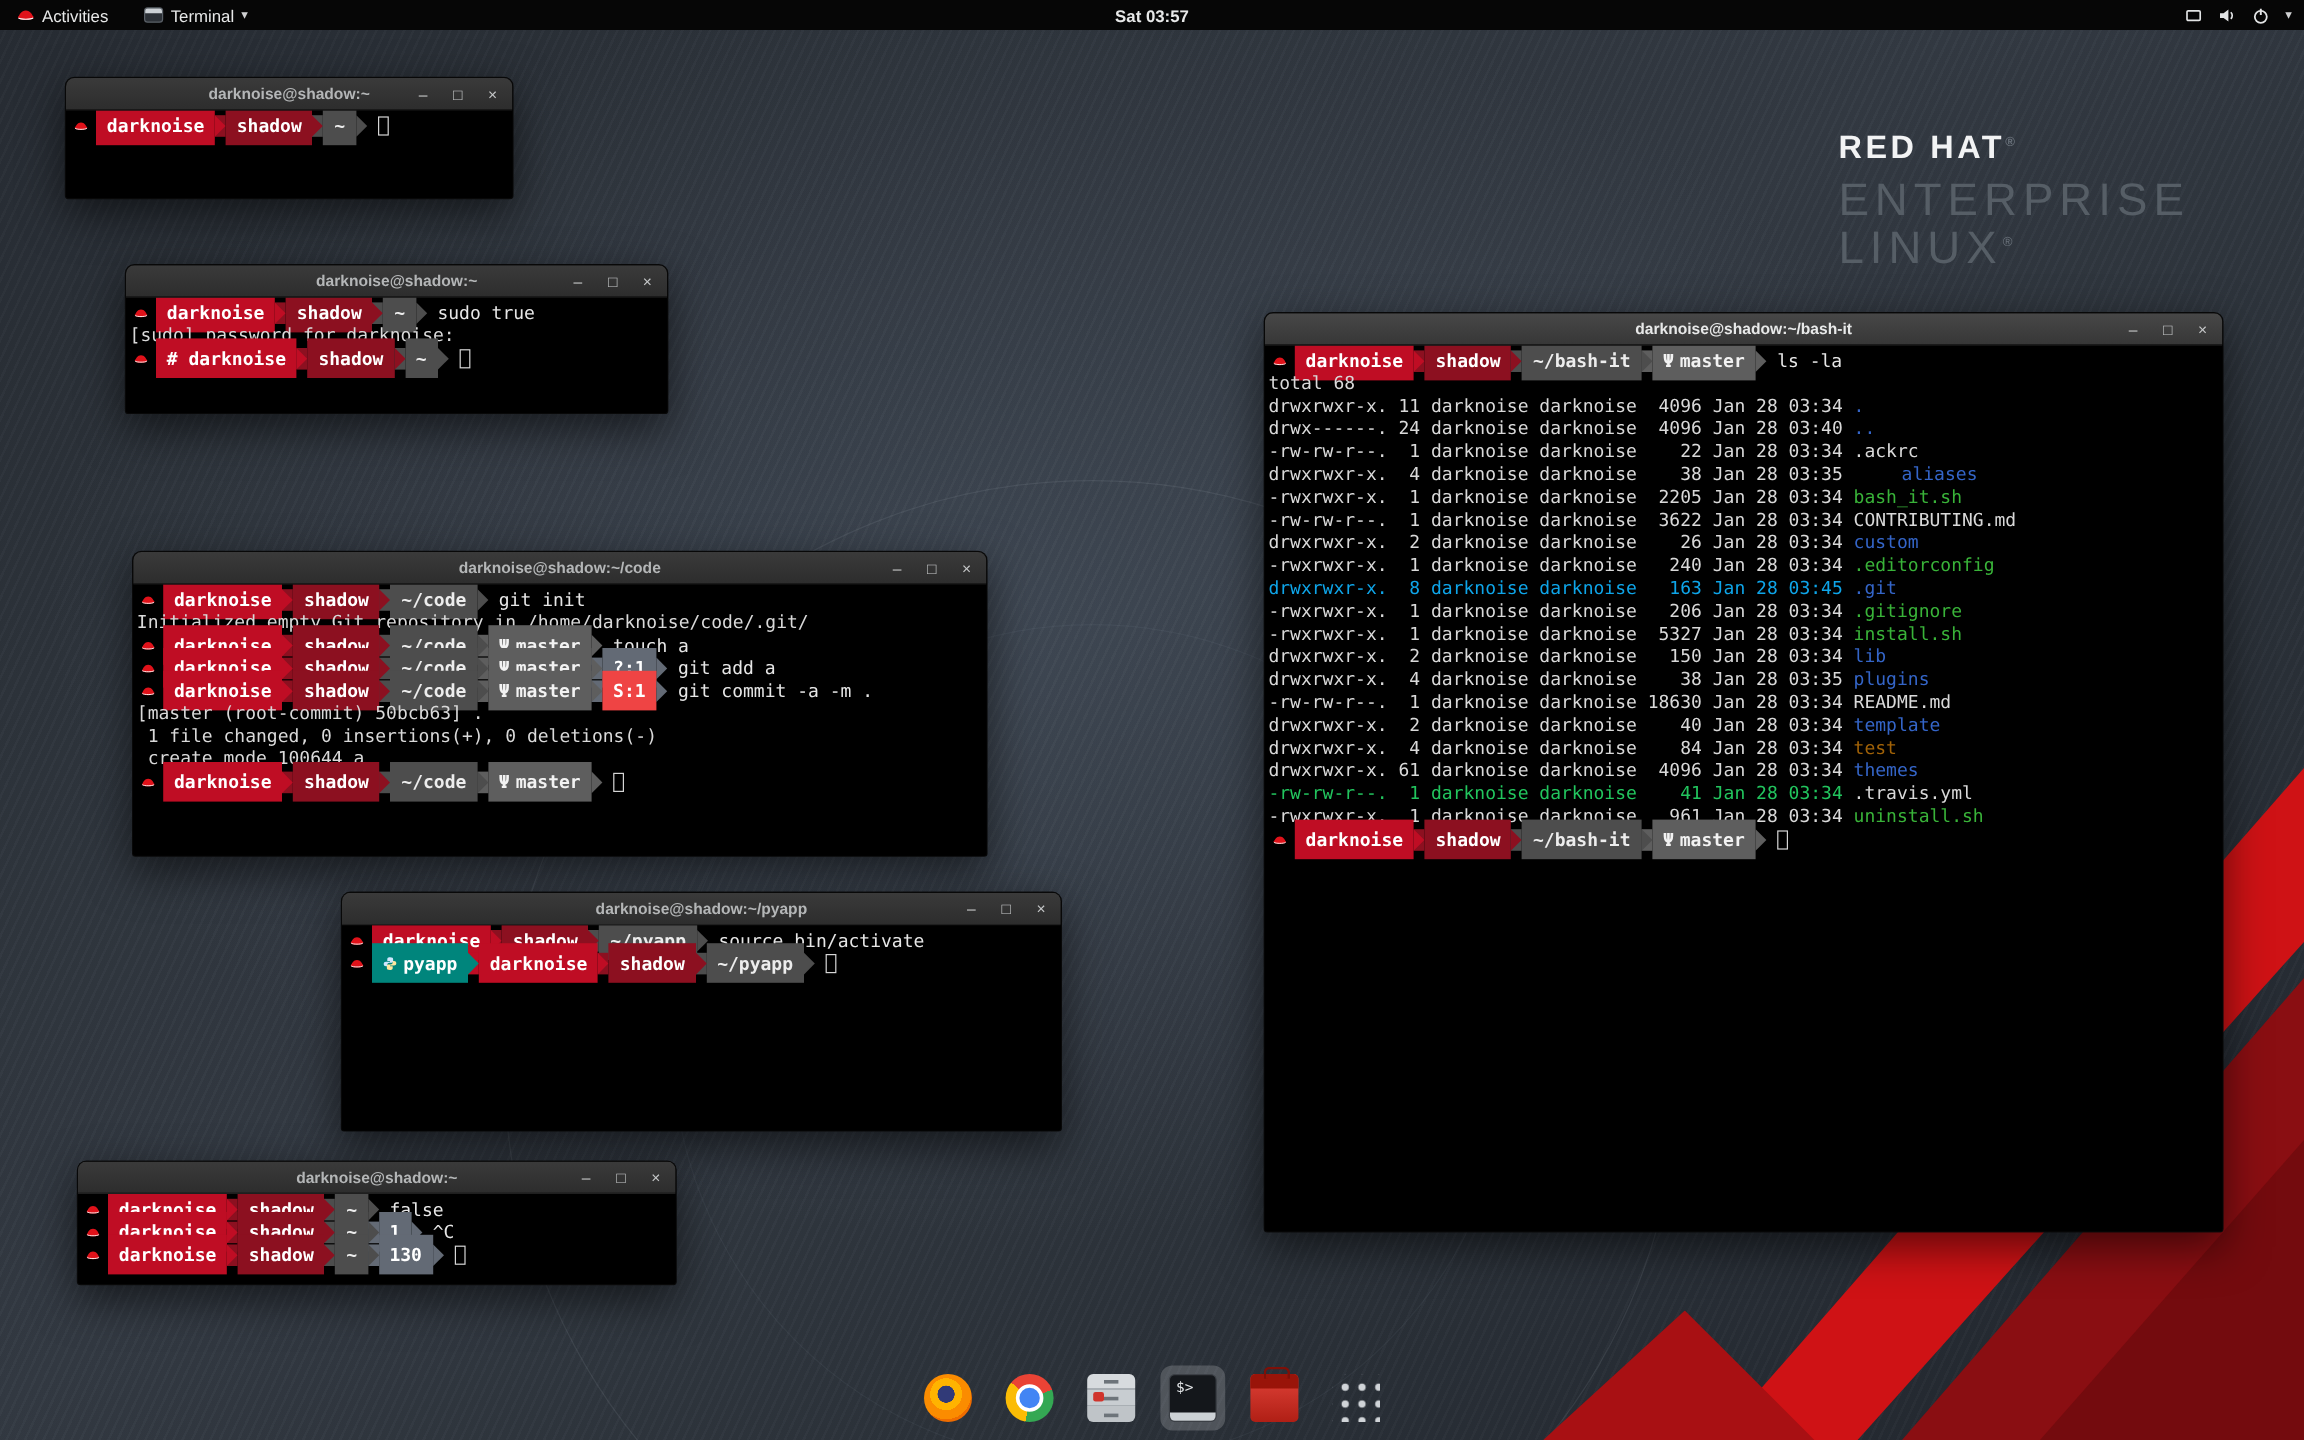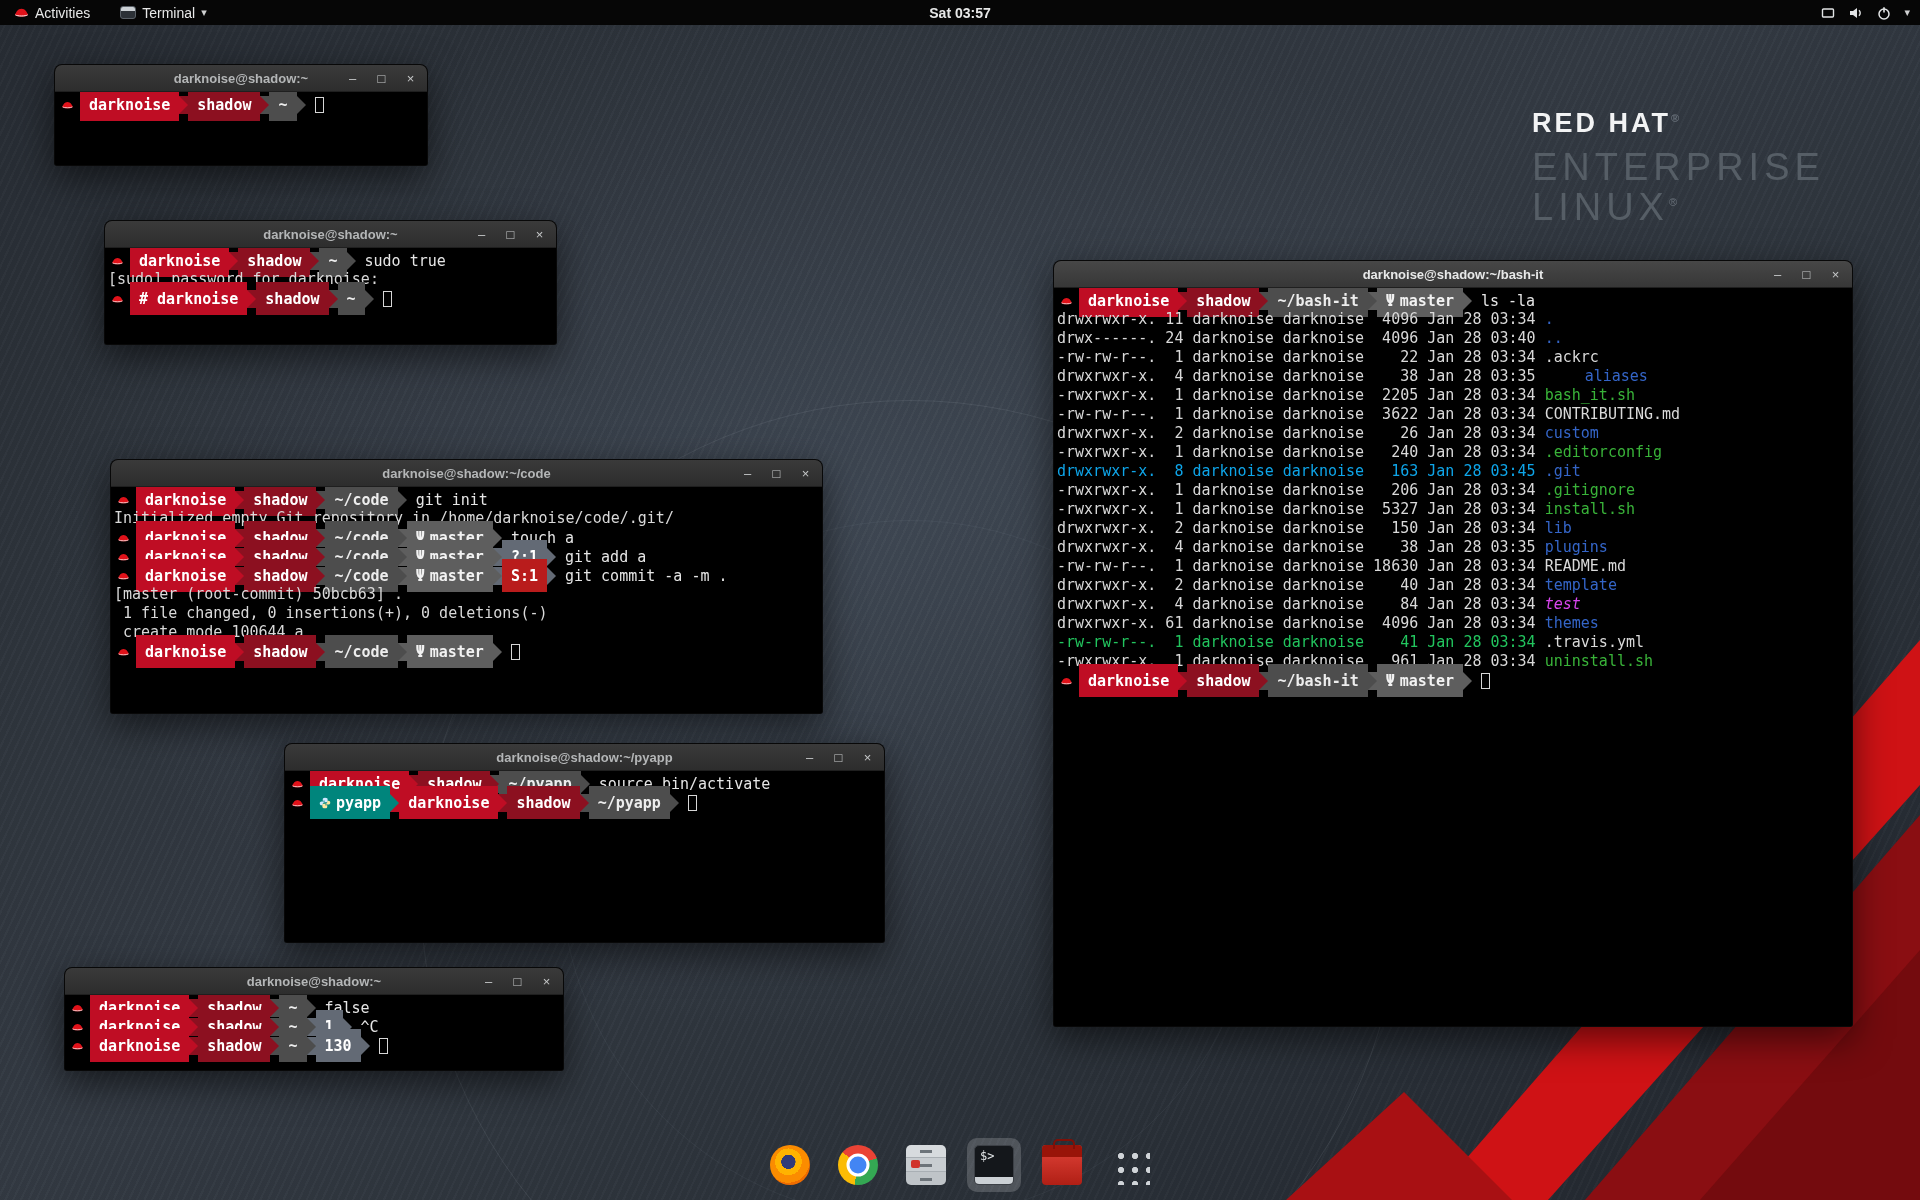--- a/index.html
+++ b/index.html
@@ -264,21 +264,21 @@
             </svg>
           </span>
           <span class="pseg" style="background: rgb(191, 13, 36); color: rgb(255, 255, 255);">darknoise</span>
           <span class="parrow" style="border-left-color: rgb(191, 13, 36); background-color: rgb(140, 16, 32);"></span>
           <span class="pseg" style="background: rgb(140, 16, 32); color: rgb(255, 255, 255);">shadow</span>
           <span class="parrow" style="border-left-color: rgb(140, 16, 32); background-color: rgb(77, 77, 77);"></span>
           <span class="pseg" style="background: rgb(77, 77, 77); color: rgb(237, 237, 237);">~/code</span>
           <span class="parrow" style="border-left-color: rgb(77, 77, 77); background-color: rgb(94, 94, 94);"></span>
           <span class="pseg" style="background: rgb(94, 94, 94); color: rgb(242, 242, 242);"><span class="segicon">Ψ</span>master</span>
           <span class="parrow" style="border-left-color: rgb(94, 94, 94); background-color: rgb(99, 106, 117);"></span>
-          <span class="pseg" style="background: #b91c1c; color: rgb(255, 255, 255);">S:1</span>
+          <span class="pseg" style="background: #ef4444; color: rgb(255, 255, 255);">S:1</span>
           <span class="parrow" style="border-left-color: rgb(99, 106, 117);"></span>
           <span class="cmd">git commit -a -m .</span>
         </div>
         <div class="trow out"><span style="color: rgb(217, 217, 217);">[master (root-commit) 50bcb63] .</span></div>
         <div class="trow out"><span style="color: rgb(217, 217, 217);"> 1 file changed, 0 insertions(+), 0 deletions(-)</span></div>
         <div class="trow out"><span style="color: rgb(217, 217, 217);"> create mode 100644 a</span></div>
         <div class="trow prompt">
           <span class="hat">
             <svg width="15" height="12" viewBox="0 0 16 16">
               <path d="M2 9c0-1 2-5 6-5s6 4 6 5l-2 1H4z" fill="#e0121a"></path>
@@ -432,36 +432,37 @@
           <span class="pseg" style="background: rgb(191, 13, 36); color: rgb(255, 255, 255);">darknoise</span>
           <span class="parrow" style="border-left-color: rgb(191, 13, 36); background-color: rgb(140, 16, 32);"></span>
           <span class="pseg" style="background: rgb(140, 16, 32); color: rgb(255, 255, 255);">shadow</span>
           <span class="parrow" style="border-left-color: rgb(140, 16, 32); background-color: rgb(77, 77, 77);"></span>
           <span class="pseg" style="background: rgb(77, 77, 77); color: rgb(237, 237, 237);">~/bash-it</span>
           <span class="parrow" style="border-left-color: rgb(77, 77, 77); background-color: rgb(94, 94, 94);"></span>
           <span class="pseg" style="background: rgb(94, 94, 94); color: rgb(242, 242, 242);"><span class="segicon">Ψ</span>master</span>
           <span class="parrow" style="border-left-color: rgb(94, 94, 94);"></span>
           <span class="cmd">ls -la</span>
         </div>
+        <div class="trow out"><span style="color: rgb(217, 217, 217);">total 68</span></div>
         <div class="trow out"><span style="color: rgb(217, 217, 217);">drwxrwxr-x. 11 darknoise darknoise  4096 Jan 28 03:34 </span><span style="color: rgb(52, 101, 200);">.</span></div>
         <div class="trow out"><span style="color: rgb(217, 217, 217);">drwx------. 24 darknoise darknoise  4096 Jan 28 03:40 </span><span style="color: rgb(52, 101, 200);">..</span></div>
         <div class="trow out"><span style="color: rgb(217, 217, 217); margin-top: 47px;">-rw-rw-r--.  1 darknoise darknoise    22 Jan 28 03:34 </span><span style="color: rgb(217, 217, 217);">.ackrc</span></div>
         <div class="trow out"><span style="color: rgb(217, 217, 217);">drwxrwxr-x.  4 darknoise darknoise    38 Jan 28 03:35 </span><span style="color: rgb(52, 101, 200); margin-left: 40px;">aliases</span></div>
         <div class="trow out"><span style="color: rgb(217, 217, 217);">-rwxrwxr-x.  1 darknoise darknoise  2205 Jan 28 03:34 </span><span style="color: rgb(57, 179, 57);">bash_it.sh</span></div>
         <div class="trow out"><span style="color: rgb(217, 217, 217);">-rw-rw-r--.  1 darknoise darknoise  3622 Jan 28 03:34 </span><span style="color: rgb(217, 217, 217);">CONTRIBUTING.md</span></div>
         <div class="trow out"><span style="color: rgb(217, 217, 217);">drwxrwxr-x.  2 darknoise darknoise    26 Jan 28 03:34 </span><span style="color: rgb(52, 101, 200);">custom</span></div>
         <div class="trow out"><span style="color: rgb(217, 217, 217);">-rwxrwxr-x.  1 darknoise darknoise   240 Jan 28 03:34 </span><span style="color: rgb(57, 179, 57);">.editorconfig</span></div>
         <div class="trow out"><span style="color: #0ea5e9;">drwxrwxr-x.  8 darknoise darknoise   163 Jan 28 03:45 </span><span style="color: rgb(52, 101, 200);">.git</span></div>
         <div class="trow out"><span style="color: rgb(217, 217, 217);">-rwxrwxr-x.  1 darknoise darknoise   206 Jan 28 03:34 </span><span style="color: rgb(57, 179, 57);">.gitignore</span></div>
         <div class="trow out"><span style="color: rgb(217, 217, 217);">-rwxrwxr-x.  1 darknoise darknoise  5327 Jan 28 03:34 </span><span style="color: rgb(57, 179, 57);">install.sh</span></div>
         <div class="trow out"><span style="color: rgb(217, 217, 217);">drwxrwxr-x.  2 darknoise darknoise   150 Jan 28 03:34 </span><span style="color: rgb(52, 101, 200);">lib</span></div>
         <div class="trow out"><span style="color: rgb(217, 217, 217);">drwxrwxr-x.  4 darknoise darknoise    38 Jan 28 03:35 </span><span style="color: rgb(52, 101, 200);">plugins</span></div>
         <div class="trow out"><span style="color: rgb(217, 217, 217);">-rw-rw-r--.  1 darknoise darknoise 18630 Jan 28 03:34 </span><span style="color: rgb(217, 217, 217);">README.md</span></div>
         <div class="trow out"><span style="color: rgb(217, 217, 217);">drwxrwxr-x.  2 darknoise darknoise    40 Jan 28 03:34 </span><span style="color: rgb(52, 101, 200);">template</span></div>
-        <div class="trow out"><span style="color: rgb(217, 217, 217);">drwxrwxr-x.  4 darknoise darknoise    84 Jan 28 03:34 </span><span style="color: #d946ef; font-style: italic;">test</span></div>
+        <div class="trow out"><span style="color: rgb(217, 217, 217);">drwxrwxr-x.  4 darknoise darknoise    84 Jan 28 03:34 </span><span style="color: #a16207;">test</span></div>
         <div class="trow out"><span style="color: rgb(217, 217, 217);">drwxrwxr-x. 61 darknoise darknoise  4096 Jan 28 03:34 </span><span style="color: rgb(52, 101, 200);">themes</span></div>
         <div class="trow out"><span style="color: #22c55e; text-align: center;">-rw-rw-r--.  1 darknoise darknoise    41 Jan 28 03:34 </span><span style="color: rgb(217, 217, 217);">.travis.yml</span></div>
         <div class="trow out"><span style="color: rgb(217, 217, 217);">-rwxrwxr-x.  1 darknoise darknoise   961 Jan 28 03:34 </span><span style="color: rgb(57, 179, 57);">uninstall.sh</span></div>
         <div class="trow prompt">
           <span class="hat">
             <svg width="15" height="12" viewBox="0 0 16 16">
               <path d="M2 9c0-1 2-5 6-5s6 4 6 5l-2 1H4z" fill="#e0121a"></path>
               <ellipse cx="8" cy="10" rx="7" ry="2.4" fill="#e0121a"></ellipse>
               <path d="M1.5 10.6c2 1.5 11 1.5 13 0" stroke="#fff" stroke-width="1" fill="none"></path>
             </svg>

